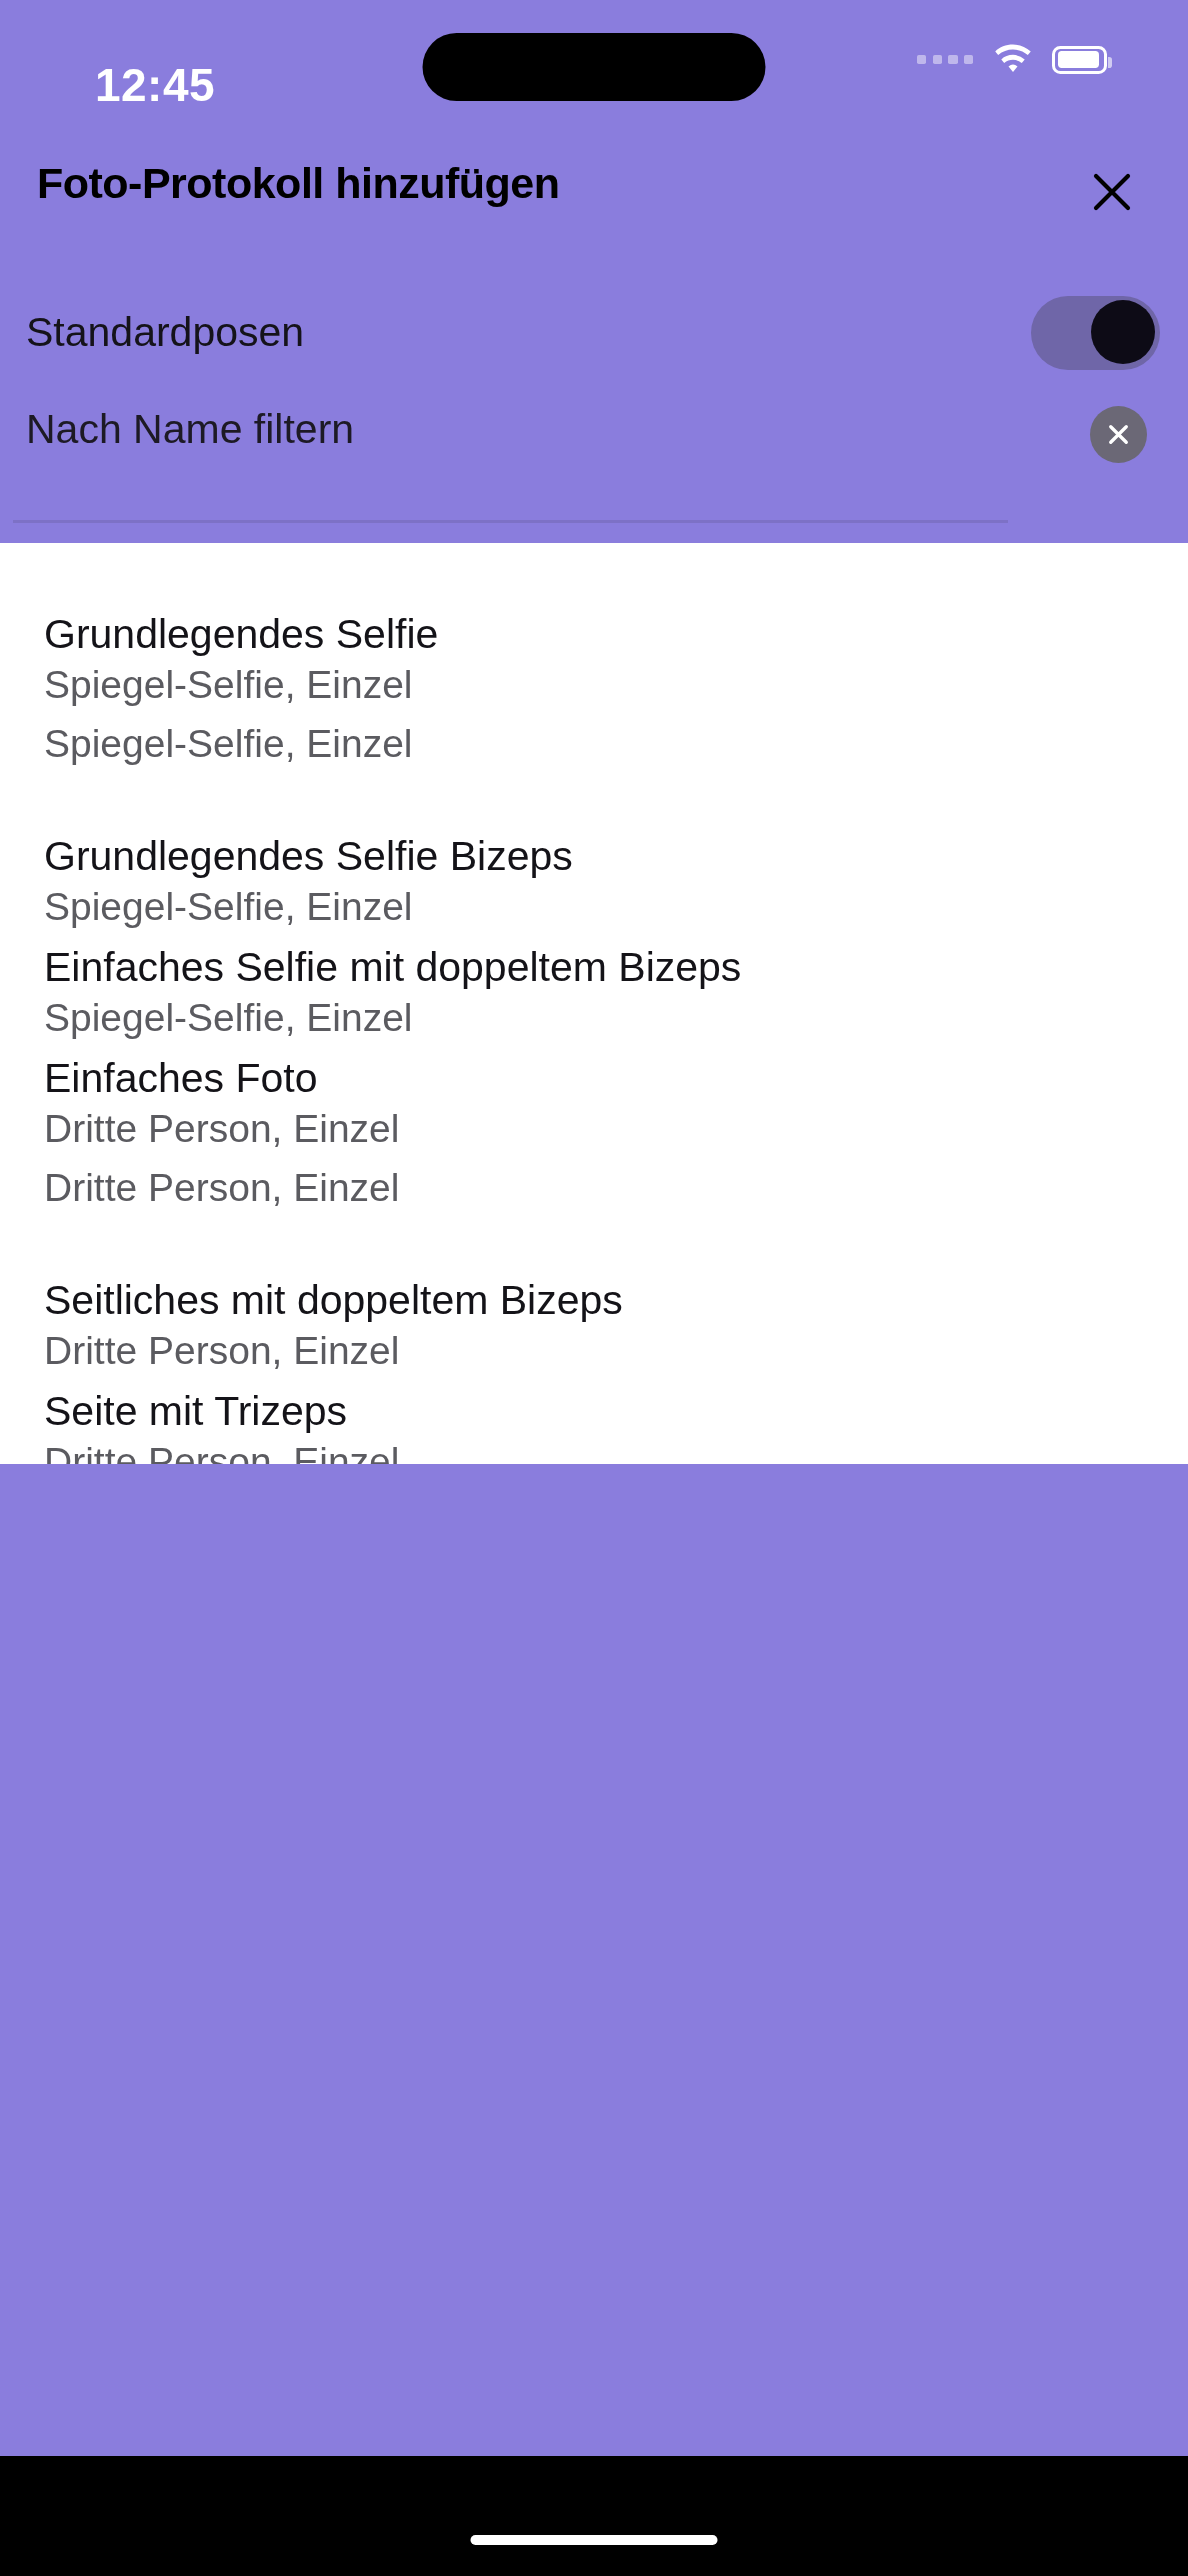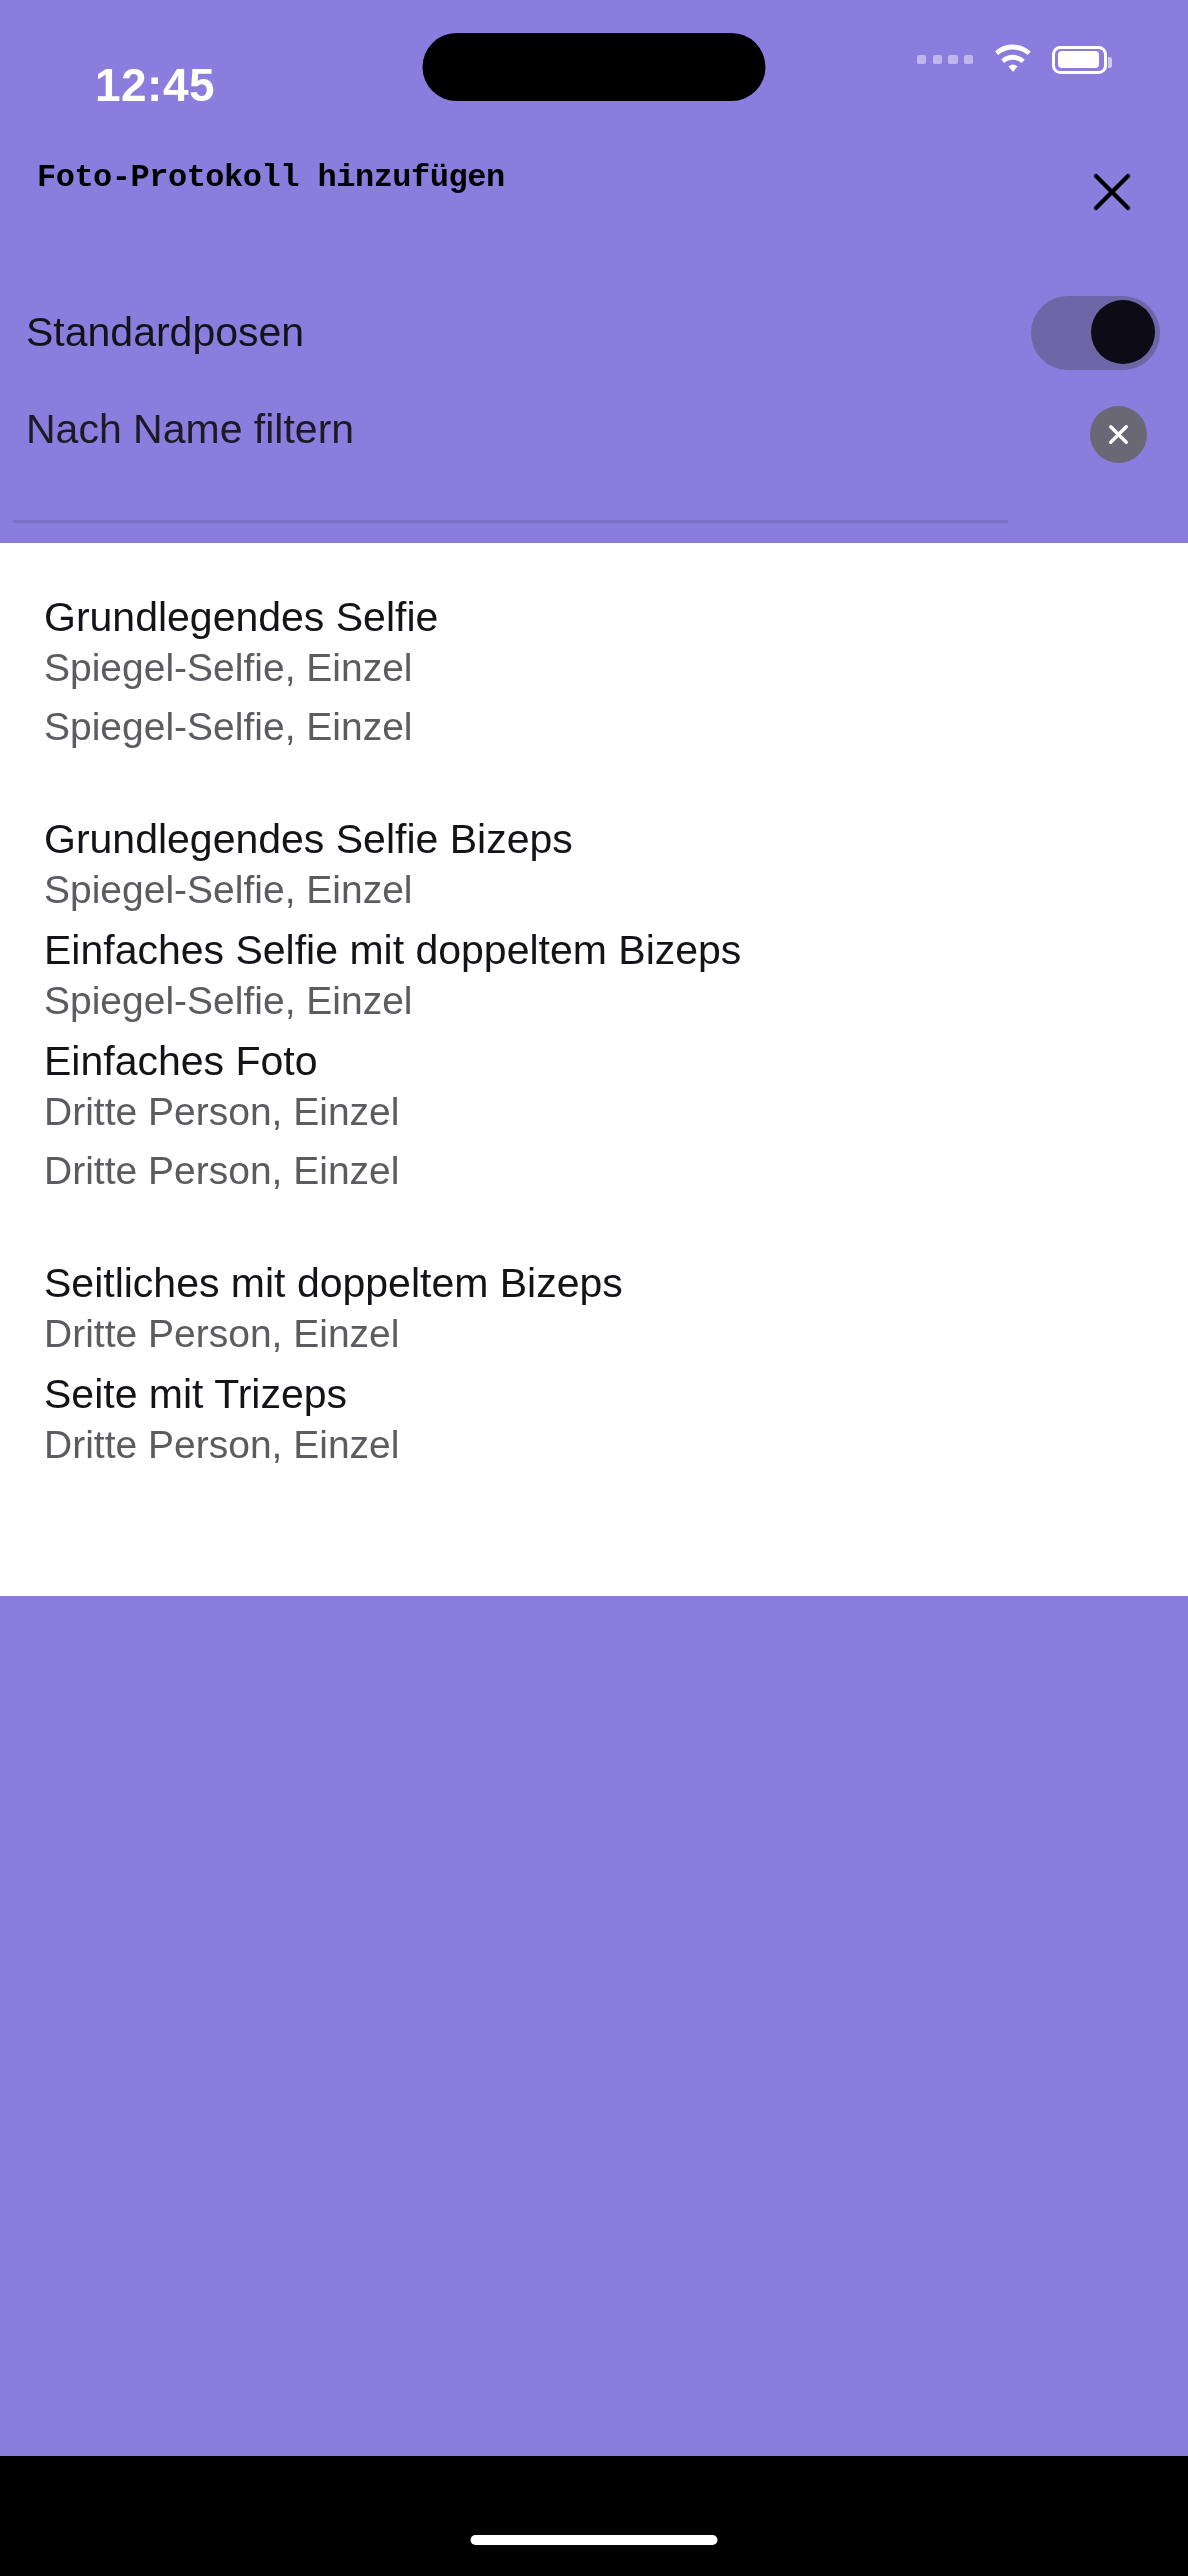--- a/index.html
+++ b/index.html
@@ -92,27 +92,26 @@
 
   
   .sheet-header {
     position: relative;
     height: 112px;
     padding: 0 37px;
     display: flex;
     align-items: flex-start;
   }
   .sheet-title {
-    font-size: 32px;
+    font-size: 43px;
     font-weight: 700;
     color: #000000;
     letter-spacing: -0.5px;
     line-height: 1;
     padding-top: 14.7px;
-    font-family: Liberation Mono, monospace;
   }
   .close-btn {
     position: absolute;
     right: 44px;
     top: 13px;
     width: 64px;
     height: 64px;
     display: flex;
     align-items: center;
     justify-content: center;
@@ -184,22 +183,22 @@
     height: 2.8px;
     background: #7d71c6;
     margin: 0 26px 0 13px;
     width: 995px;
   }
 
   
   .list {
     background: #ffffff;
     margin-top: 20px;
-    height: 1053px;
-    padding-top: 31px;
+    height: 921px;
+    padding-top: 48px;
     overflow: hidden;
   }
   .list-item {
     padding: 20px 44px 24px 44px;
     height: 111px;
   }
   .item-title {
     font-size: 41px;
     color: #141318;
     line-height: 1.15;

